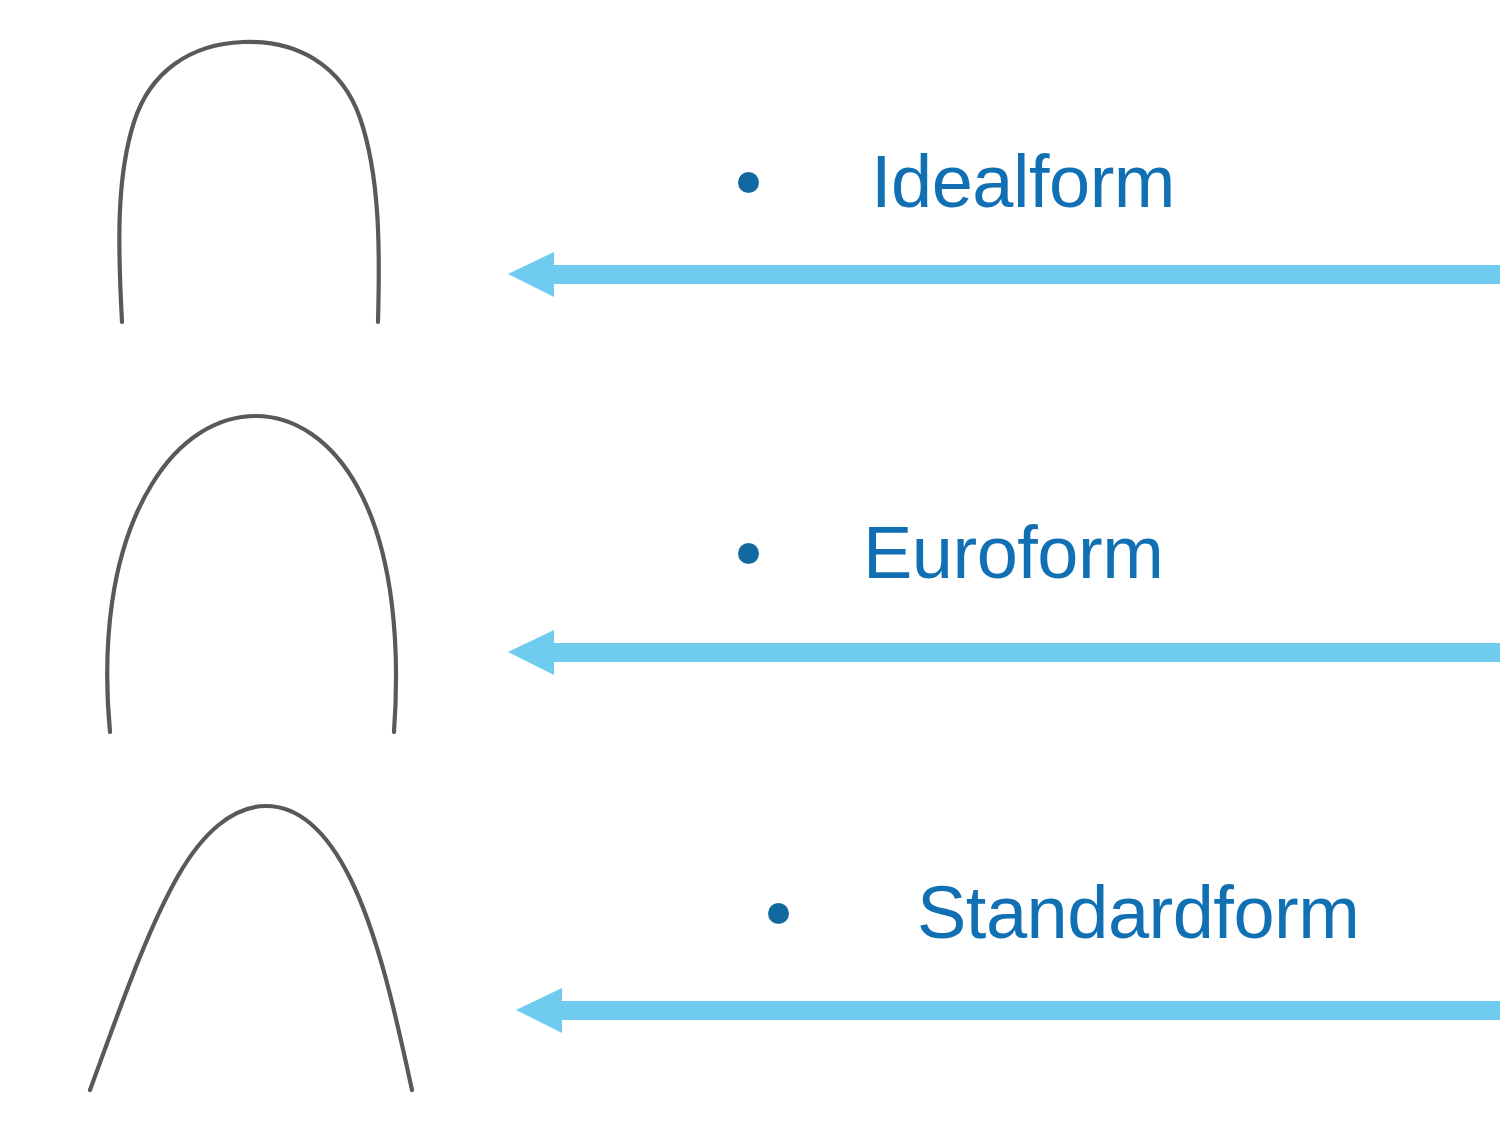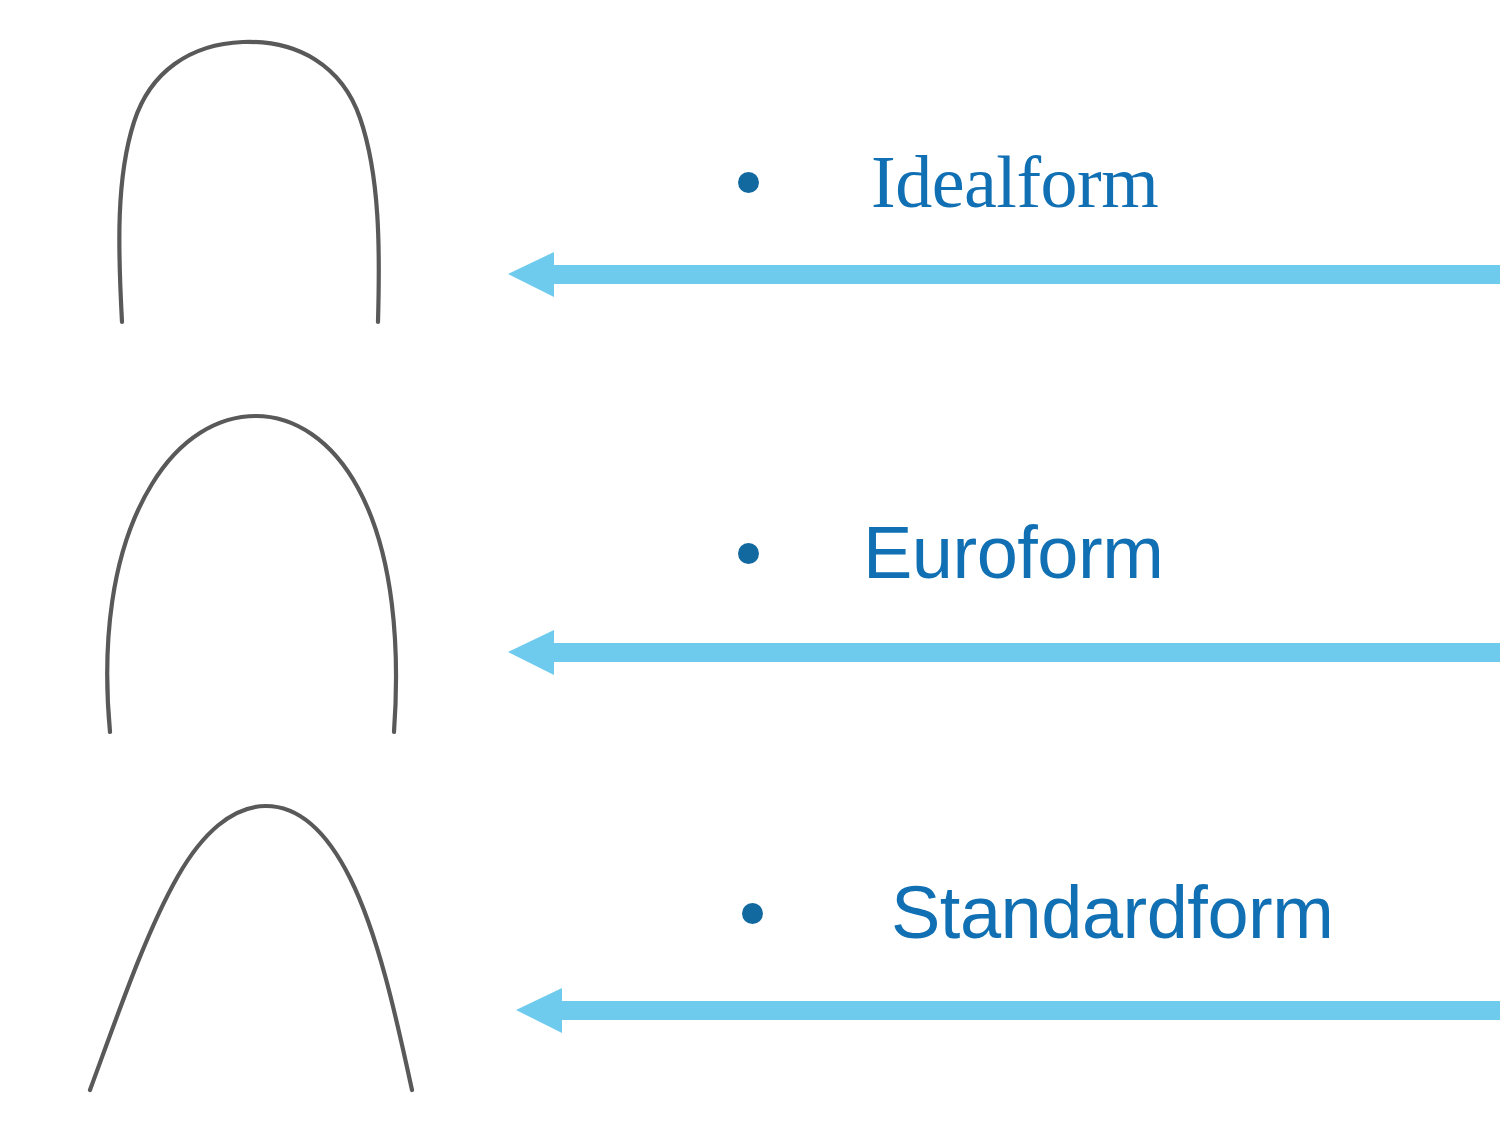--- a/index.html
+++ b/index.html
@@ -76,27 +76,27 @@
     flex: 0 0 auto;
   }
   .bullet-label {
     color: #1170B3;
     font-size: 74px;
     line-height: 1;
     font-weight: normal;
     letter-spacing: -0.5px;
   }
 
-  #row-idealform     { top: 145px; left: 738px; font-family: Liberation Serif, serif; }
+  #row-idealform     { top: 145px; left: 738px; }
   #row-idealform     .bullet-label { margin-left: 112px; }
 
   #row-euroform      { top: 516px; left: 738px; }
   #row-euroform      .bullet-label { margin-left: 104px; }
 
-  #row-standardform  { top: 876px; left: 742px; }
+  #row-standardform  { top: 876px; left: 768px; }
   #row-standardform  .bullet-label { margin-left: 128px; }
 </style>
 </head>
 <body>
 
 <div id="slide" style="background: rgb(255, 255, 255);">
 
   <div class="wire-figure" id="wire-idealform">
     <svg viewBox="0 0 420 320" preserveAspectRatio="none">
       <path class="wire-path" d="M 62 304

